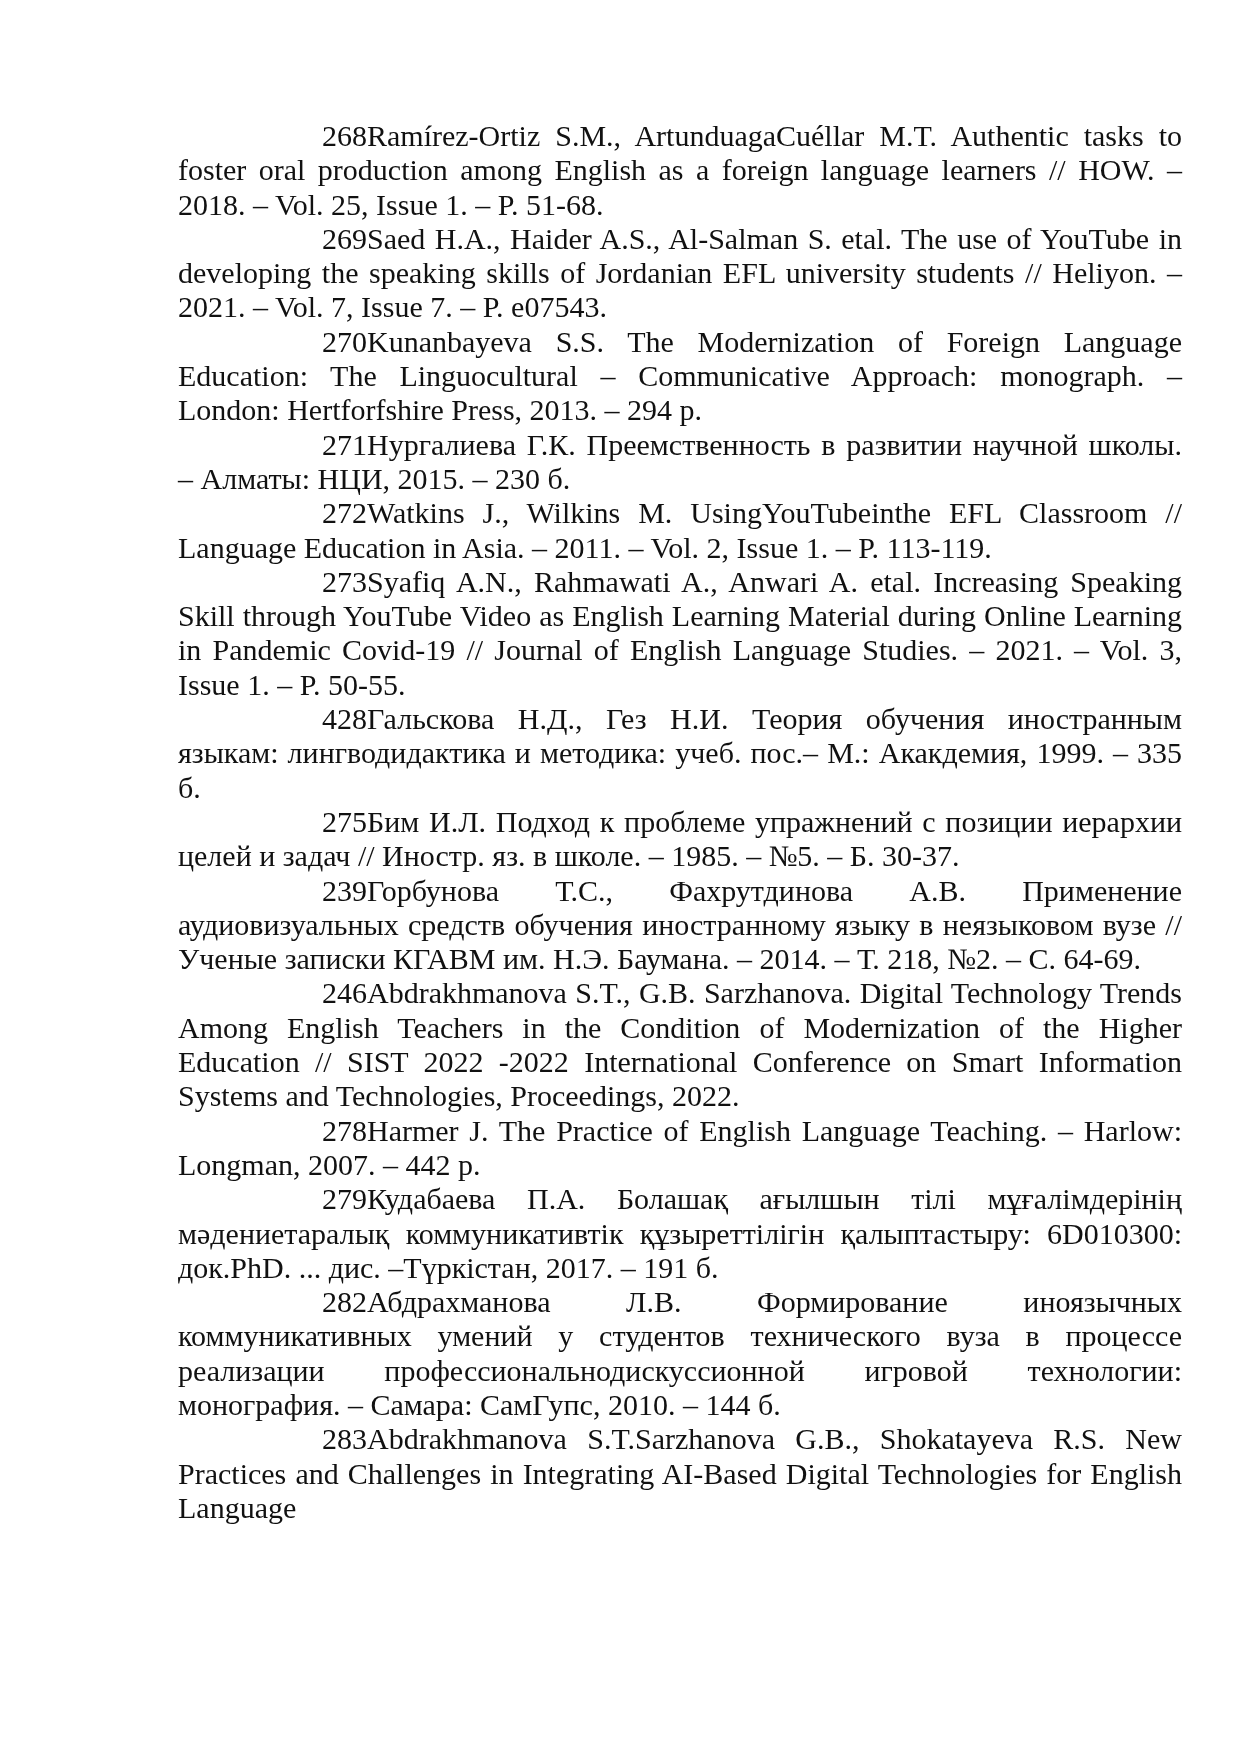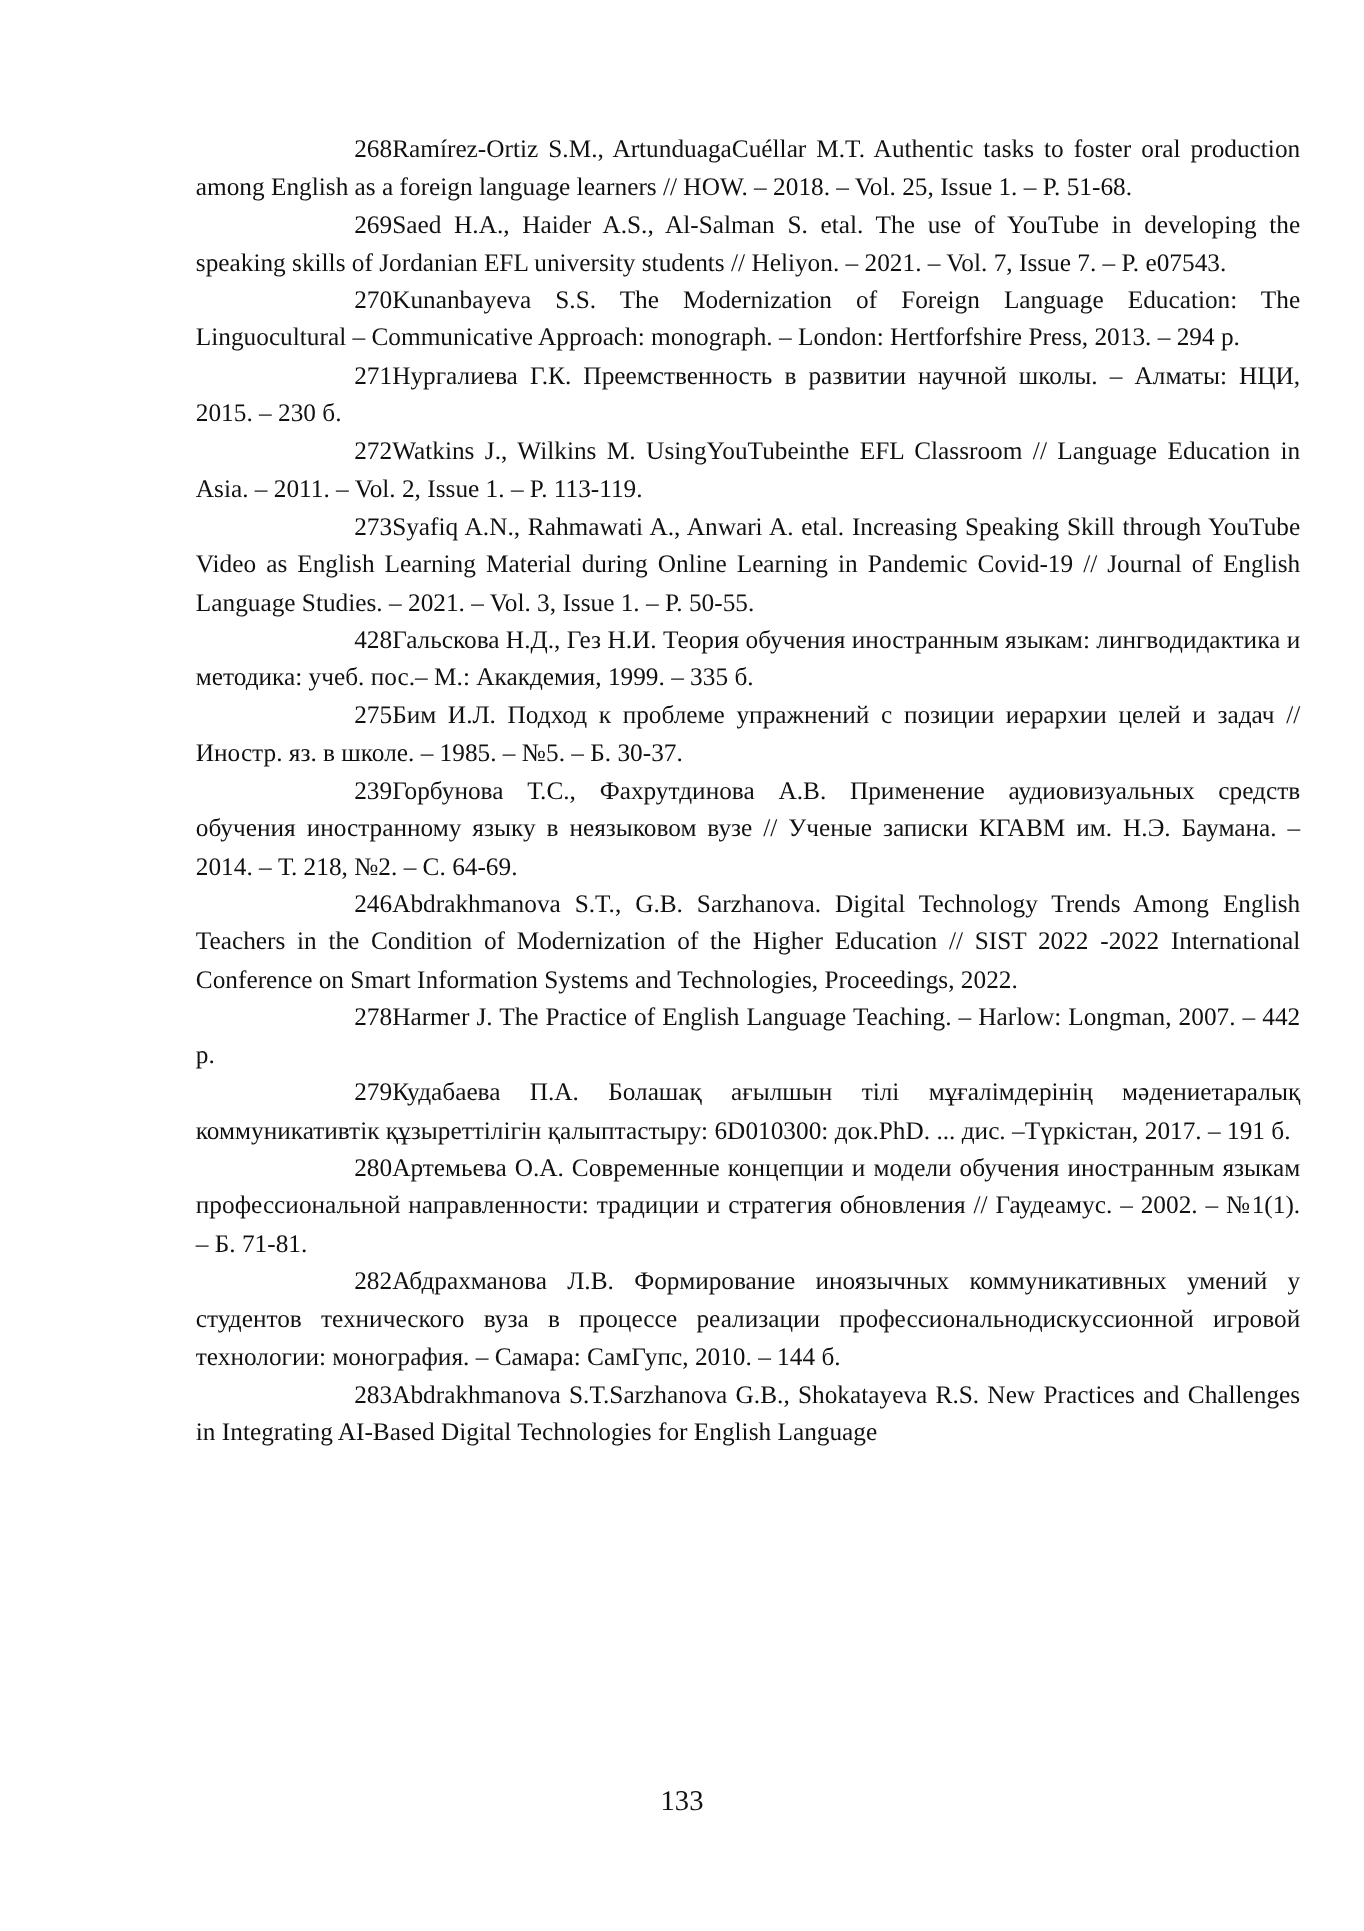--- a/index.html
+++ b/index.html
@@ -20,21 +20,21 @@
     left: 0; top: 0;
     width: 1240px;
     height: 1755px;
     background: #ffffff;
   }
   .refs {
     position: absolute;
     left: 178px;
     top: 119px;
     width: 1004px;
-    font-size: 23px;
+    font-size: 30px;
     line-height: 34.3px;
   }
   .ref {
     margin: 0;
     text-align: justify;
     text-indent: 72px;
     hyphens: none;
   }
   .ref .num {
     display: inline-block;
@@ -63,19 +63,17 @@
     <p class="ref wide"><span class="num">270</span><span>Kunanbayeva S.S. The Modernization of Foreign Language Education: The Linguocultural – Communicative Approach: monograph. – London: Hertforfshire Press, 2013. – 294 p.</span></p>
     <p class="ref wide"><span class="num">271</span><span>Нургалиева Г.К. Преемственность в развитии научной школы. – Алматы: НЦИ, 2015. – 230 б.</span></p>
     <p class="ref wide"><span class="num">272</span><span>Watkins J., Wilkins M. UsingYouTubeinthe EFL Classroom // Language Education in Asia. – 2011. – Vol. 2, Issue 1. – P. 113-119.</span></p>
     <p class="ref wide"><span class="num">273</span><span>Syafiq A.N., Rahmawati A., Anwari A. etal. Increasing Speaking Skill through YouTube Video as English Learning Material during Online Learning in Pandemic Covid-19 // Journal of English Language Studies. – 2021. – Vol. 3, Issue 1. – P. 50-55.</span></p>
     <p class="ref"><span class="num">428</span><span>Гальскова Н.Д., Гез Н.И. Теория обучения иностранным языкам: лингводидактика и методика: учеб. пос.– М.: Акакдемия, 1999. – 335 б.</span></p>
     <p class="ref"><span class="num">275</span><span>Бим И.Л. Подход к проблеме упражнений с позиции иерархии целей и задач // Иностр. яз. в школе. – 1985. – №5. – Б. 30-37.</span></p>
     <p class="ref"><span class="num">239</span><span>Горбунова Т.С., Фахрутдинова А.В. Применение аудиовизуальных средств обучения иностранному языку в неязыковом вузе // Ученые записки КГАВМ им. Н.Э. Баумана. – 2014. – Т. 218, №2. – С. 64-69.</span></p>
     <p class="ref"><span class="num">246</span><span>Abdrakhmanova S.T.,  G.B. Sarzhanova. Digital Technology Trends Among English Teachers in the Condition of Modernization of the Higher Education // SIST 2022 -2022 International Conference on Smart Information Systems and Technologies, Proceedings, 2022.</span></p>
     <p class="ref"><span class="num">278</span><span>Harmer J. The Practice of English Language Teaching. – Harlow: Longman, 2007. – 442 p.</span></p>
     <p class="ref"><span class="num">279</span><span>Кудабаева П.А. Болашақ ағылшын тілі мұғалімдерінің мәдениетаралық коммуникативтік құзыреттілігін қалыптастыру: 6D010300: док.PhD. ... дис. –Түркістан, 2017. – 191 б.</span></p>
-    <p class="ref"><span class="num">280</span><span>Артемьева О.А. Современные концепции и модели обучения иностранным языкам профессиональной направленности: традиции и стратегия обновления // Гаудеамус. – 2002. – №1(1). – Б. 71-81.</span></p>
     <p class="ref"><span class="num">282</span><span>Абдрахманова Л.В. Формирование иноязычных коммуникативных умений у студентов технического вуза в процессе реализации профессиональнодискуссионной игровой технологии: монография. – Самара: СамГупс, 2010. – 144 б.</span></p>
     <p class="ref"><span class="num">283</span><span>Abdrakhmanova S.T.Sarzhanova G.B., Shokatayeva R.S. New Practices and Challenges in Integrating AI-Based Digital Technologies for English Language</span></p>
   </div>
 
-  <div class="page-number">133</div>
 </div>
 
 </body></html>

